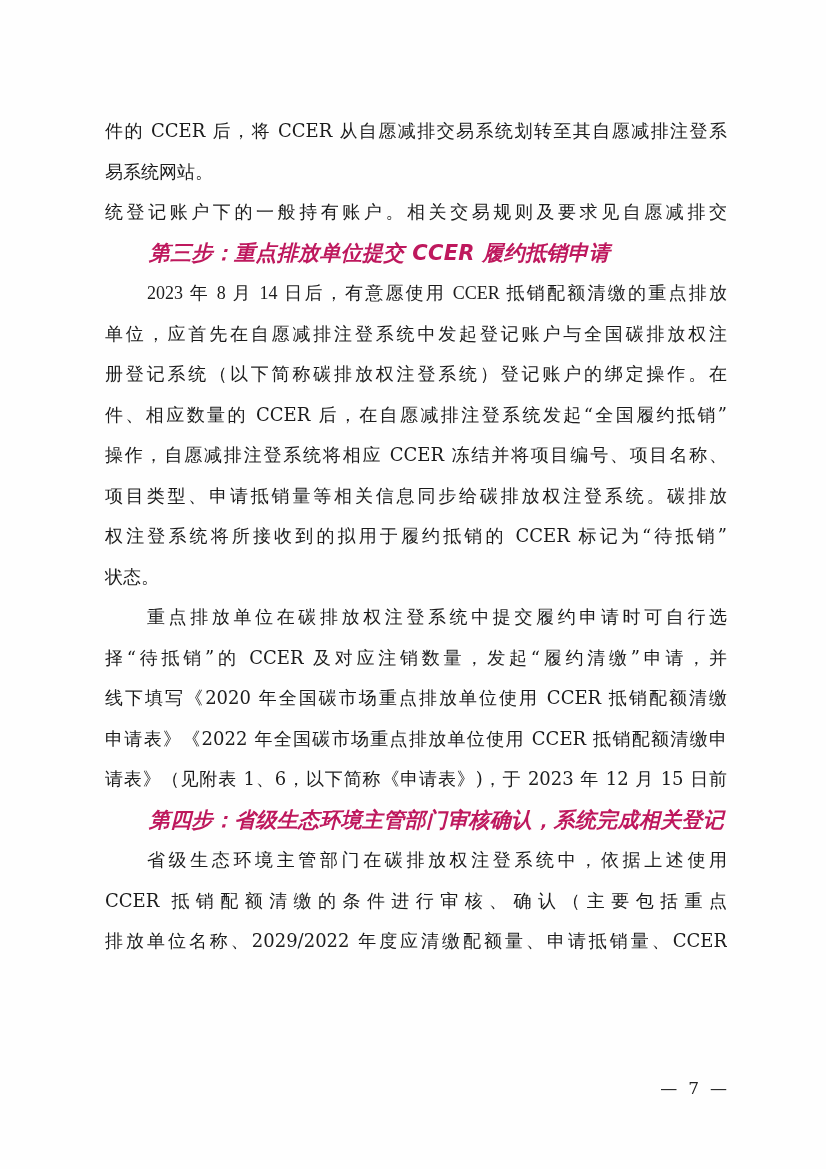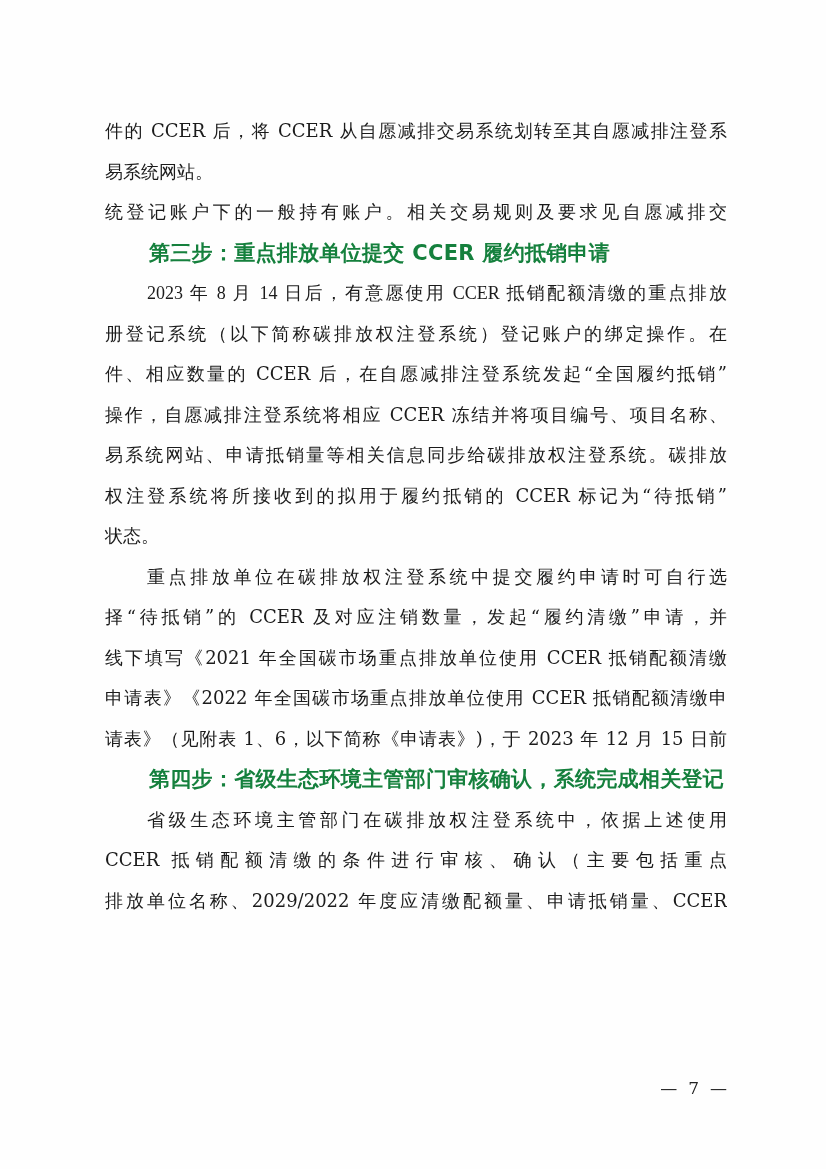--- a/index.html
+++ b/index.html
@@ -34,21 +34,22 @@
   }
   .line.indent { text-indent: 42px; font-family: Liberation Serif, serif; }
   .line.heading {
     font-family: "DejaVu Sans", "Liberation Sans", sans-serif;
     font-weight: 700;
     font-size: 21px;
     text-align: left;
     text-align-last: left;
     text-indent: 44px;
     letter-spacing: 0.3px;
-    color: #15803d;
+    color: #be185d;
+    font-style: italic;
   }
   .footer {
     position: absolute;
     top: 1078px;
     right: 99px;
     display: flex;
     align-items: center;
     gap: 11px;
     font-size: 17px;
     color: #222;
@@ -60,30 +61,31 @@
 <div class="page">
   <div class="text-block">
 
     <div class="line just">件的 CCER 后，将 CCER 从自愿减排交易系统划转至其自愿减排注登系</div>
     <div class="line end">易系统网站。</div>
     <div class="line just">统登记账户下的一般持有账户。相关交易规则及要求见自愿减排交</div>
 
     <div class="line heading">第三步：重点排放单位提交 CCER 履约抵销申请</div>
 
     <div class="line just indent">2023 年 8 月 14 日后，有意愿使用 CCER 抵销配额清缴的重点排放</div>
+    <div class="line just">单位，应首先在自愿减排注登系统中发起登记账户与全国碳排放权注</div>
     <div class="line just">册登记系统（以下简称碳排放权注登系统）登记账户的绑定操作。在</div>
     <div class="line just">件、相应数量的 CCER 后，在自愿减排注登系统发起“全国履约抵销”</div>
     <div class="line just">操作，自愿减排注登系统将相应 CCER 冻结并将项目编号、项目名称、</div>
-    <div class="line just">易系统网站、申请抵销量等相关信息同步给碳排放权注登系统。碳排放</div>
+    <div class="line just">项目类型、申请抵销量等相关信息同步给碳排放权注登系统。碳排放</div>
     <div class="line just">权注登系统将所接收到的拟用于履约抵销的 CCER 标记为“待抵销”</div>
     <div class="line end">状态。</div>
 
     <div class="line just indent">重点排放单位在碳排放权注登系统中提交履约申请时可自行选</div>
     <div class="line just">择“待抵销”的 CCER 及对应注销数量，发起“履约清缴”申请，并</div>
-    <div class="line just">线下填写《2021 年全国碳市场重点排放单位使用 CCER 抵销配额清缴</div>
+    <div class="line just">线下填写《2020 年全国碳市场重点排放单位使用 CCER 抵销配额清缴</div>
     <div class="line just">申请表》《2022 年全国碳市场重点排放单位使用 CCER 抵销配额清缴申</div>
     <div class="line just">请表》（见附表 1、6，以下简称《申请表》)，于 2023 年 12 月 15 日前</div>
 
     <div class="line heading">第四步：省级生态环境主管部门审核确认，系统完成相关登记</div>
 
     <div class="line just indent">省级生态环境主管部门在碳排放权注登系统中，依据上述使用</div>
     <div class="line just">CCER 抵销配额清缴的条件进行审核、确认（主要包括重点</div>
     <div class="line just">排放单位名称、2029/2022 年度应清缴配额量、申请抵销量、CCER</div>
 
   </div>

